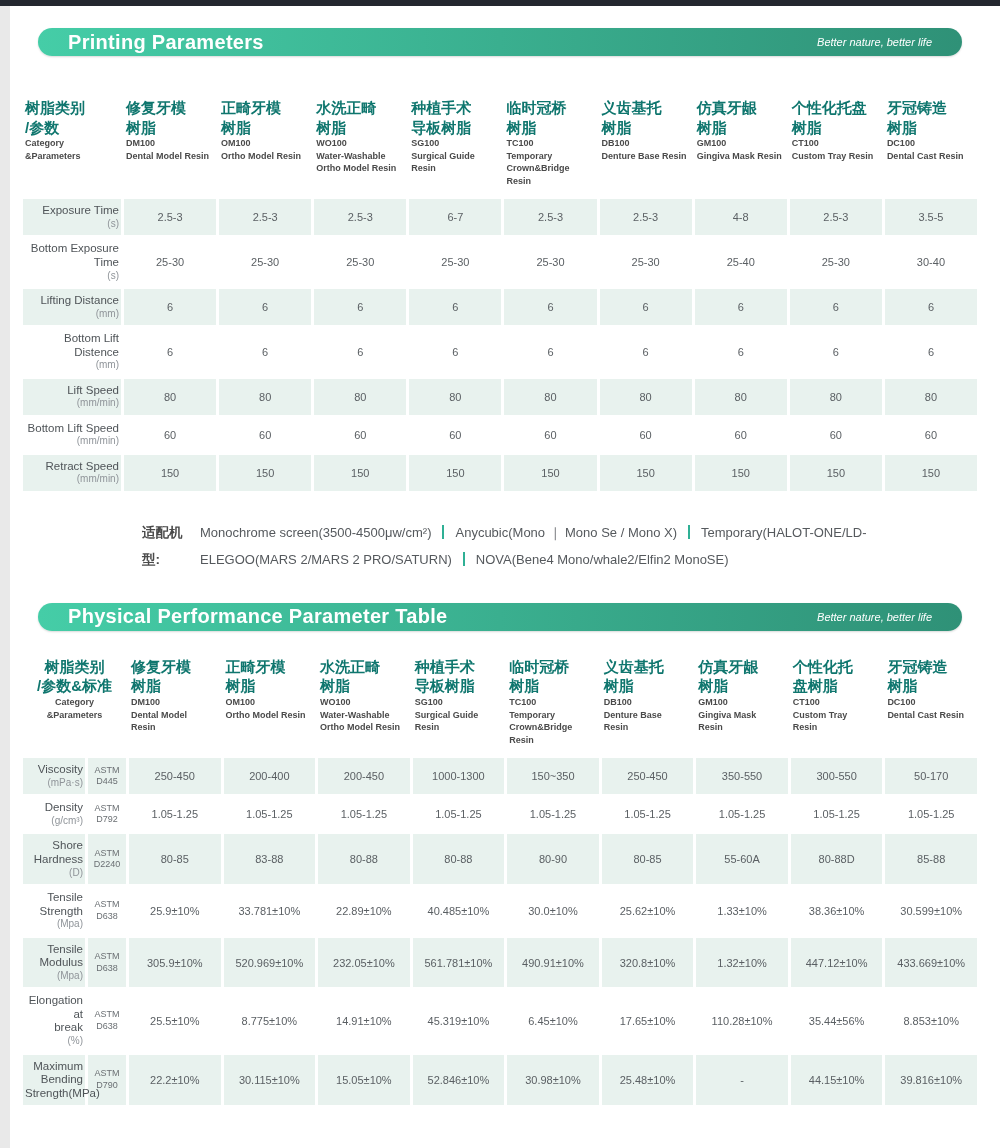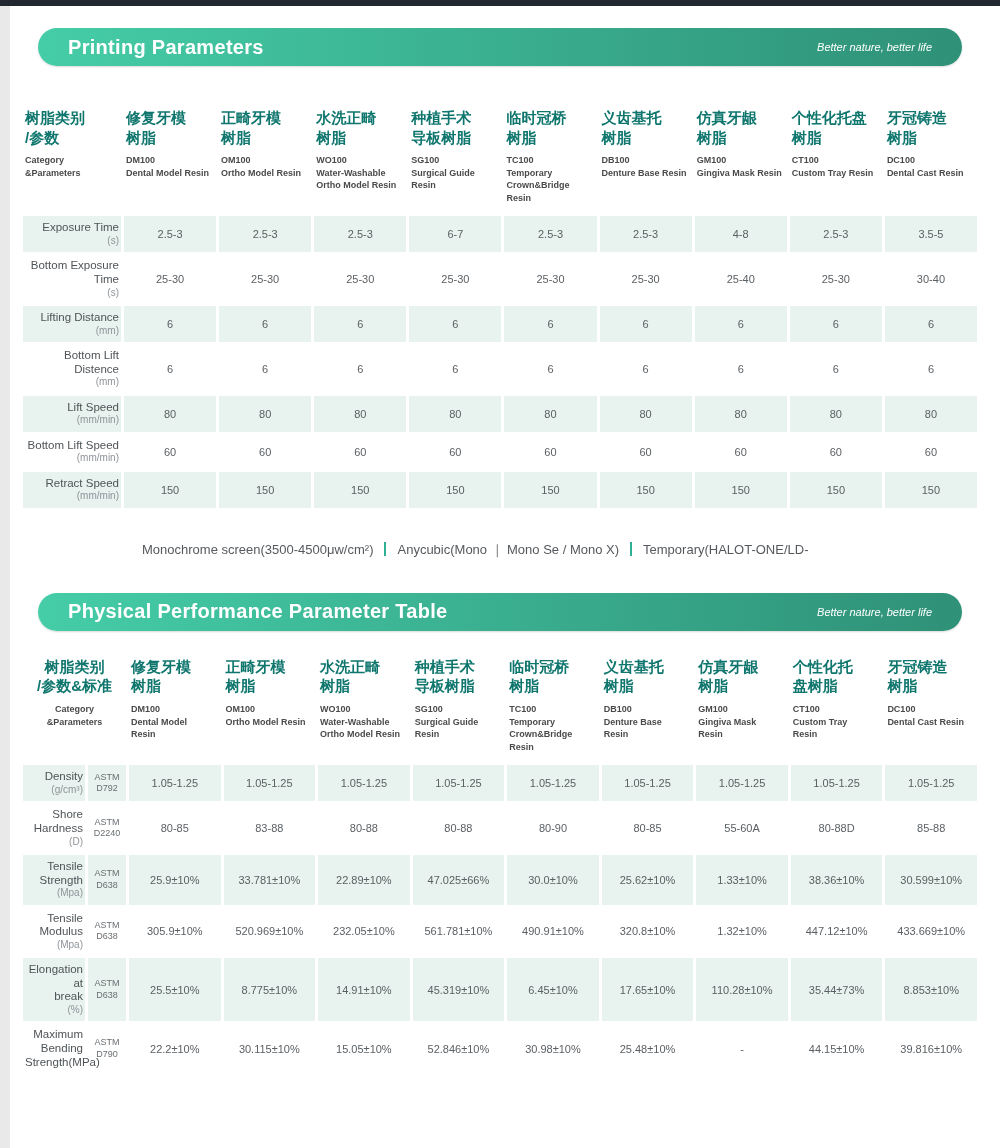--- a/index.html
+++ b/index.html
@@ -11,38 +11,38 @@
     width:1000px; height:1148px;
     overflow:hidden;
     color:#55595d;
   }
   .top-bar{ width:100%; height:6px; background:#23272f; }
   .left-strip{ position:absolute; left:0; top:6px; width:10px; height:1142px; background:#e9e9e9; }
 
   
   .banner{
     margin:22px 38px 16px 38px;
-    height:38px;
+    height:28px;
     border-radius:20px;
     background:linear-gradient(to right,#45cda7,#2f9177);
     display:flex; align-items:center;
     padding:0 30px;
     box-shadow:0 1px 2px rgba(0,0,0,.15);
   }
   .banner .title{ color:#ffffff; font-size:20px; font-weight:bold; letter-spacing:.3px; }
   .banner .slogan{ margin-left:auto; color:#ffffff; font-size:11px; font-style:italic; font-weight:500; }
 
   
   table{ border-collapse:separate; border-spacing:3px 2px; table-layout:fixed; margin:0 20px; width:960px; }
   #printing-table{ margin-top:40px; }
   #physical-table{ margin-top:24px; }
   th,td{ vertical-align:middle; }
   thead th{ text-align:left; vertical-align:top; padding:0 2px 10px 2px; font-weight:normal; }
   thead .cn{ color:#0f766e; font-size:15px; font-weight:bold; line-height:1.3; white-space:pre-line; }
-  thead .en{ margin-top:7px; color:#4a4a4a; font-size:9px; font-weight:bold; line-height:1.4; white-space:pre-line; }
+  thead .en{ margin-top:0; color:#4a4a4a; font-size:9px; font-weight:bold; line-height:1.4; white-space:pre-line; }
   thead th.cat .cn, thead th.cat .en{ text-align:left; }
   #physical-table thead th.cat .cn, #physical-table thead th.cat .en{ text-align:center; }
 
   tbody th.rowlbl{ font-weight:normal; text-align:right; padding:5px 2px; }
   tbody .lbl{ font-size:11.5px; color:#4f5458; line-height:1.18; white-space:pre-line; }
   tbody .unit{ font-size:10px; color:#8f9499; line-height:1.25; }
   tbody td.std{ font-size:9px; color:#6a6f73; text-align:center; line-height:1.3; white-space:pre-line; padding:4px 1px; }
   tbody td.val{ font-size:11px; color:#5a5f63; text-align:center; padding:10px 2px; }
   tbody tr:nth-child(odd) th, tbody tr:nth-child(odd) td{ background:#e8f2ee; }
   tbody tr:nth-child(even) th, tbody tr:nth-child(even) td{ background:#ffffff; }
@@ -242,22 +242,24 @@
         <td class="val">150</td>
         <td class="val">150</td>
         <td class="val">150</td>
         <td class="val">150</td>
         <td class="val">150</td>
       </tr>
     </tbody>
 </table>
 
 <div class="machines">
+  <div class="mlabel">适配机型:</div>
   <div class="mlines">
       <div class="line"><span class="seg">Monochrome screen(3500-4500μw/cm²)</span><span class="sep"></span><span class="seg">Anycubic(Mono ｜ Mono Se / Mono X)</span><span class="sep"></span><span class="seg">Temporary(HALOT-ONE/LD-</span></div>
+      <div class="line"><span class="seg">ELEGOO(MARS 2/MARS 2 PRO/SATURN)</span><span class="sep"></span><span class="seg">NOVA(Bene4 Mono/whale2/Elfin2 MonoSE)</span></div>
     </div>
 </div>
 
 <div class="banner second">
   <span class="title">Physical Performance Parameter Table</span>
   <span class="slogan">Better nature, better life</span>
 </div>
 
 <table id="physical-table">
   <colgroup>
@@ -329,20 +331,37 @@
         </th>
         <th>
           <div class="cn">牙冠铸造
 树脂</div>
           <div class="en">DC100
 Dental Cast Resin</div>
         </th>
       </tr>
     </thead>
   <tbody>
+      <tr>
+        <th class="rowlbl">
+          <div class="lbl">Viscosity</div>
+          <div class="unit">(mPa·s)</div>
+        </th>
+        <td class="std">ASTM
+D445</td>
+        <td class="val">250-450</td>
+        <td class="val">200-400</td>
+        <td class="val">200-450</td>
+        <td class="val">1000-1300</td>
+        <td class="val">150~350</td>
+        <td class="val">250-450</td>
+        <td class="val">350-550</td>
+        <td class="val">300-550</td>
+        <td class="val">50-170</td>
+      </tr>
       <tr>
         <th class="rowlbl">
           <div class="lbl">Density</div>
           <div class="unit">(g/cm³)</div>
         </th>
         <td class="std">ASTM
 D792</td>
         <td class="val">1.05-1.25</td>
         <td class="val">1.05-1.25</td>
         <td class="val">1.05-1.25</td>
@@ -375,21 +394,21 @@
         <th class="rowlbl">
           <div class="lbl">Tensile
 Strength</div>
           <div class="unit">(Mpa)</div>
         </th>
         <td class="std">ASTM
 D638</td>
         <td class="val">25.9±10%</td>
         <td class="val">33.781±10%</td>
         <td class="val">22.89±10%</td>
-        <td class="val">47.025±66%</td>
+        <td class="val">40.485±10%</td>
         <td class="val">30.0±10%</td>
         <td class="val">25.62±10%</td>
         <td class="val">1.33±10%</td>
         <td class="val">38.36±10%</td>
         <td class="val">30.599±10%</td>
       </tr>
       <tr>
         <th class="rowlbl">
           <div class="lbl">Tensile
 Modulus</div>
@@ -415,21 +434,21 @@
         </th>
         <td class="std">ASTM
 D638</td>
         <td class="val">25.5±10%</td>
         <td class="val">8.775±10%</td>
         <td class="val">14.91±10%</td>
         <td class="val">45.319±10%</td>
         <td class="val">6.45±10%</td>
         <td class="val">17.65±10%</td>
         <td class="val">110.28±10%</td>
-        <td class="val">35.44±73%</td>
+        <td class="val">35.44±56%</td>
         <td class="val">8.853±10%</td>
       </tr>
       <tr>
         <th class="rowlbl">
           <div class="lbl">Maximum
 Bending
 Strength(MPa)</div>
         </th>
         <td class="std">ASTM
 D790</td>

